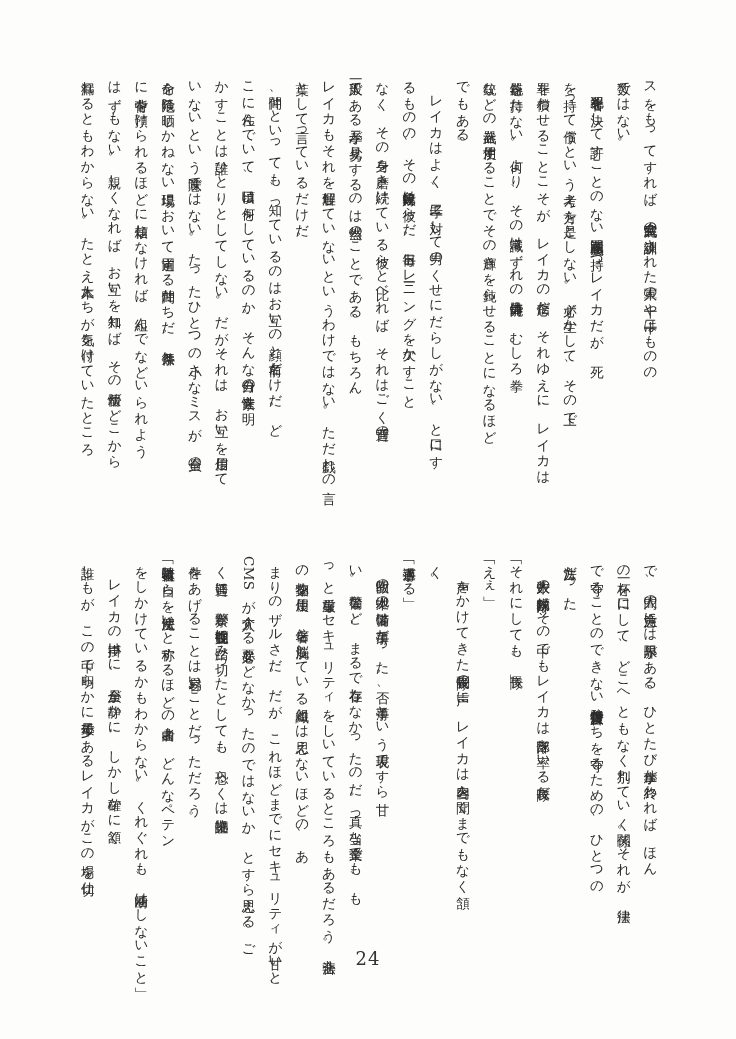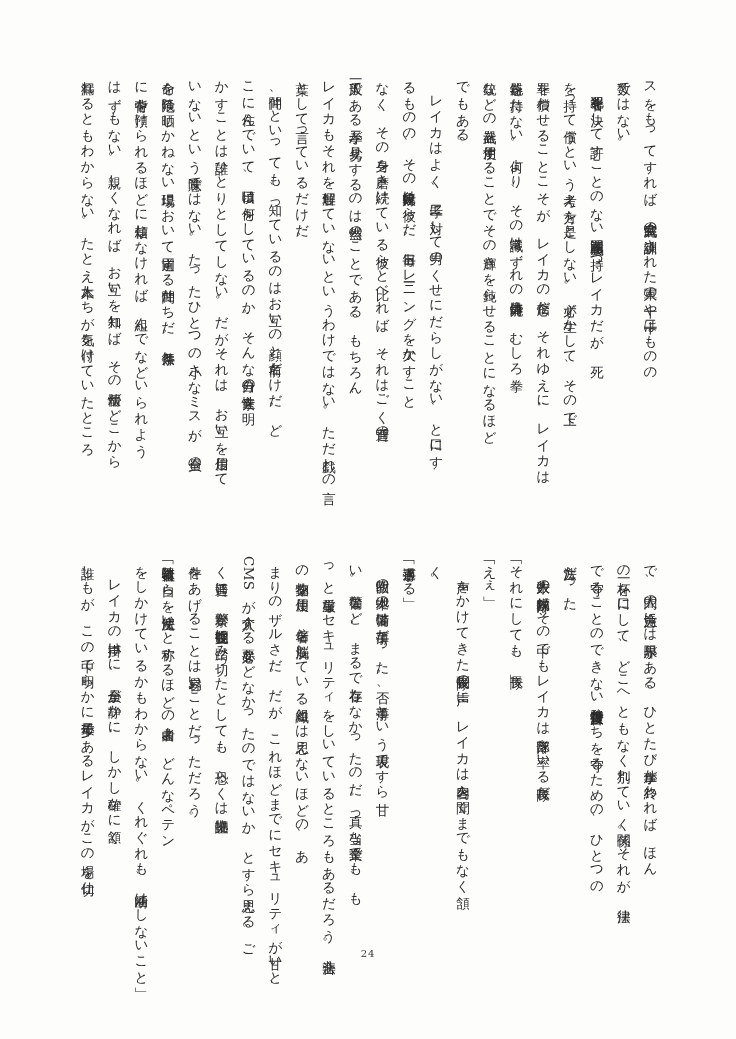--- a/index.html
+++ b/index.html
@@ -33,21 +33,21 @@
     margin: 0;
     padding: 0;
     white-space: nowrap;
   }
   .page-number {
     position: absolute;
     left: 0;
     right: 0;
     top: 948px;
     text-align: center;
-    font-size: 10px;
+    font-size: 18px;
     letter-spacing: 1px;
     color: #333333;
   }
 </style>
 </head>
 <body>
 
 <div class="page">
 
   <section class="vblock block-top">

